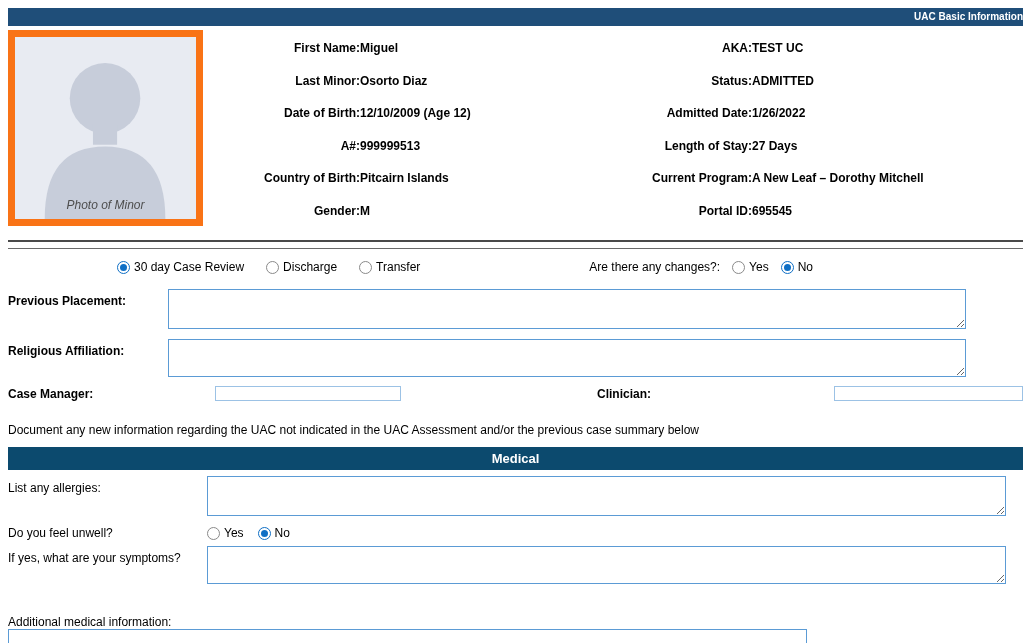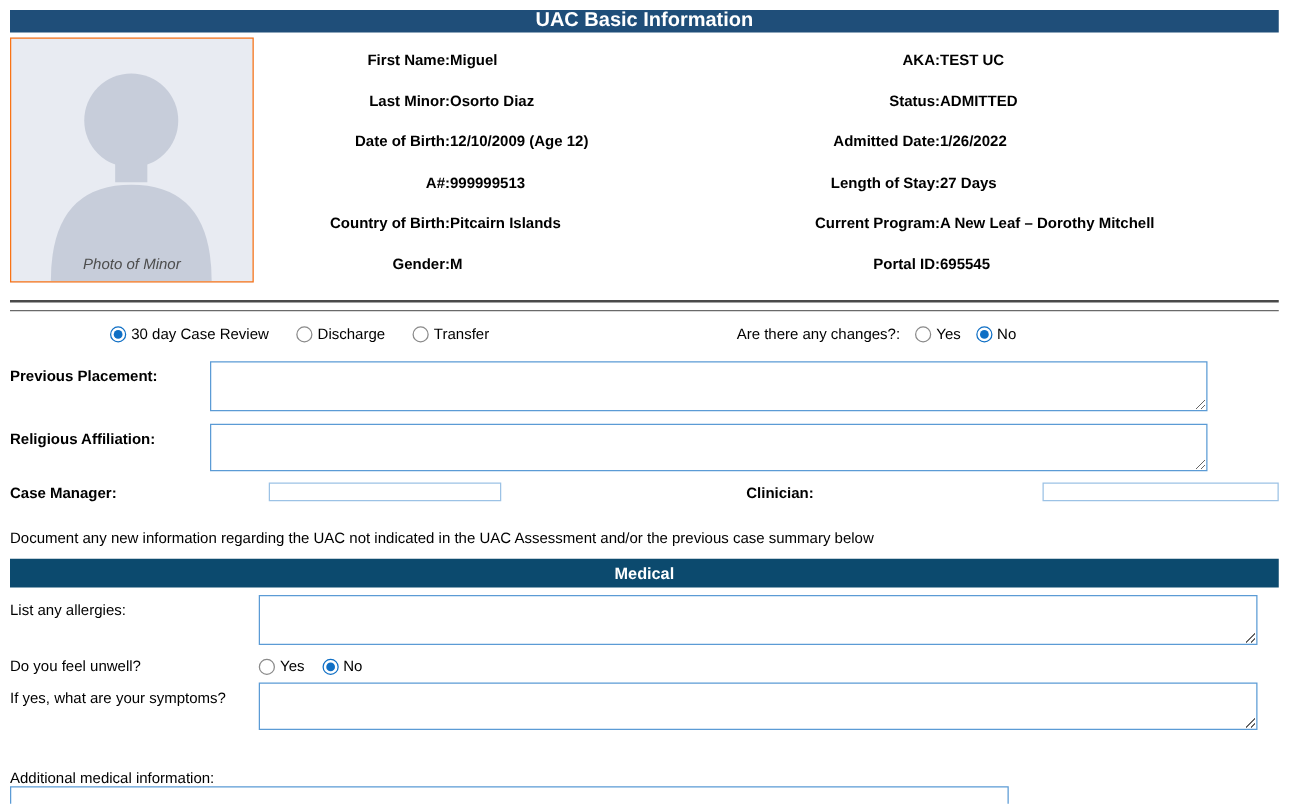--- a/index.html
+++ b/index.html
@@ -6,28 +6,28 @@
   html,body { margin:0; padding:0; }
   body {
     width:1031px; height:643px; overflow:hidden;
     font-family:"Liberation Sans", sans-serif;
     font-size:12px; color:#000; background:#fff;
   }
   .page { padding:8px 8px 0 8px; }
 
   
   .header-bar {
-    background:#1F4E79; color:#fff; text-align:center;
-    font-weight:bold; font-size:16px; padding:3px 0; height:18px; line-height:12px;
+    background:#1F4E79; color:#fff; text-align:right;
+    font-weight:bold; font-size:10px; padding:3px 0; height:18px; line-height:12px;
   }
 
   
   .info-section { display:flex; margin-top:4px; }
   .photo-box {
-    width:195px; height:196px; border:1px solid #f97316;
+    width:195px; height:196px; border:7px solid #f97316;
     background:#E8EBF2; position:relative; flex:0 0 auto; overflow:hidden;
   }
   .photo-box svg { position:absolute; left:0; top:0; width:100%; height:100%; }
   .photo-caption {
     position:absolute; bottom:7px; width:100%; text-align:center;
     font-style:italic; color:#4d4d4d; font-size:12px;
   }
   .info-cols { flex:1; display:flex; padding-left:5px; padding-top:2px;text-align:right; }
   .col-left  { width:399px; }
   .col-right { flex:1; }
@@ -46,21 +46,21 @@
     width:13px; height:13px; border-radius:50%;
     border:1px solid #8a8a8a; background:#fff; display:inline-block;
     margin-right:4px; position:relative; flex:0 0 auto;
   }
   .radio.checked { border-color:#0f6fc5; }
   .radio.checked::after {
     content:""; position:absolute; left:2px; top:2px;
     width:7px; height:7px; border-radius:50%; background:#0f6fc5;
   }
   .review-row { display:flex; align-items:center; margin-top:11px; }
-  .review-options { display:flex; gap:22px; margin-left:80px; }
+  .review-options { display:flex; gap:22px; margin-left:109px; }
   .changes-group { display:flex; align-items:center; margin-left:auto; margin-right:210px; gap:12px; }
 
   
   .field-row { display:flex; align-items:flex-start; margin-top:10px; }
   .field-row .flabel { font-weight:bold; width:160px; flex:0 0 auto; padding-top:5px; }
   textarea.big-input {
     border:1px solid #5B9BD5; width:798px; height:40px;
     font-family:"Liberation Sans", sans-serif; font-size:12px;
     resize:both; outline:none; padding:2px 4px;
   }

